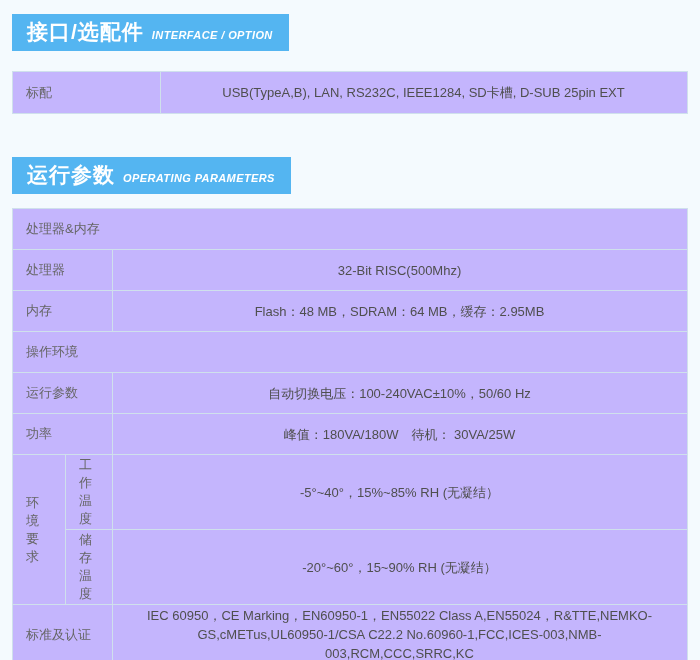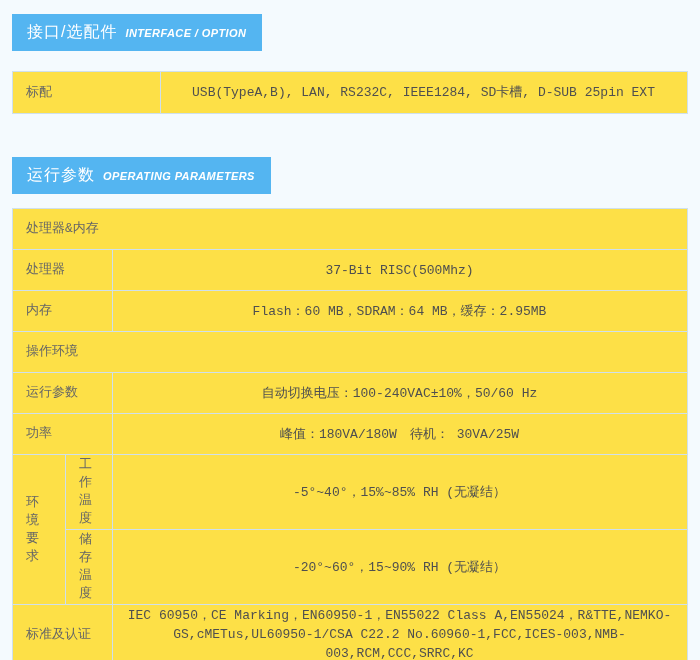--- a/index.html
+++ b/index.html
@@ -14,40 +14,39 @@
     display: inline-flex;
     align-items: baseline;
     background: #54b5f1;
     color: #ffffff;
     padding: 6px 16px 8px 15px;
     margin-left: 12px;
   }
   .banner-1 { margin-top: 14px; }
   .banner-2 { margin-top: 43px; padding-left: 15px; }
   .banner-zh {
-    font-size: 16px;
-    font-weight: normal;
+    font-size: 21px;
+    font-weight: bold;
     line-height: 23px;
     letter-spacing: 1px;
   }
   .banner-en {
     font-size: 11px;
     font-weight: bold;
     margin-left: 8px;
     letter-spacing: 0.4px;
     white-space: nowrap;
     font-style: italic;
   }
   table.spec {
     width: 676px;
     margin-left: 12px;
     border-collapse: collapse;
-    background: #fde047;
+    background: #c4b5fd;
     table-layout: fixed;
-    font-family: Liberation Mono, monospace;
   }
   .spec-1 { margin-top: 20px; }
   .spec-2 { margin-top: 14px; }
   table.spec td {
     border: 1px solid #cfe0ec;
     font-size: 13px;
     padding-left: 13px;
     padding-right: 14px;
     vertical-align: middle;
   }
@@ -95,25 +94,25 @@
       <col style="width:53px">
       <col style="width:47px">
       <col>
     </colgroup>
   <tbody>
     <tr>
       <td class="lbl group" colspan="3">处理器&amp;内存</td>
     </tr>
     <tr>
       <td class="lbl" colspan="2">处理器</td>
-      <td class="val">37-Bit RISC(500Mhz)</td>
+      <td class="val">32-Bit RISC(500Mhz)</td>
     </tr>
     <tr>
       <td class="lbl" colspan="2">内存</td>
-      <td class="val">Flash：60 MB，SDRAM：64 MB，缓存：2.95MB</td>
+      <td class="val">Flash：48 MB，SDRAM：64 MB，缓存：2.95MB</td>
     </tr>
     <tr>
       <td class="lbl group" colspan="3">操作环境</td>
     </tr>
     <tr>
       <td class="lbl" colspan="2">运行参数</td>
       <td class="val">自动切换电压：100-240VAC±10%，50/60 Hz</td>
     </tr>
     <tr>
       <td class="lbl" colspan="2">功率</td>

